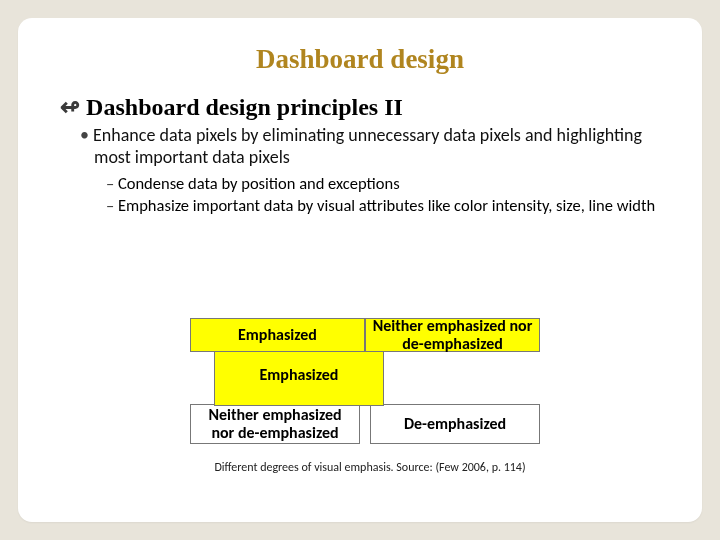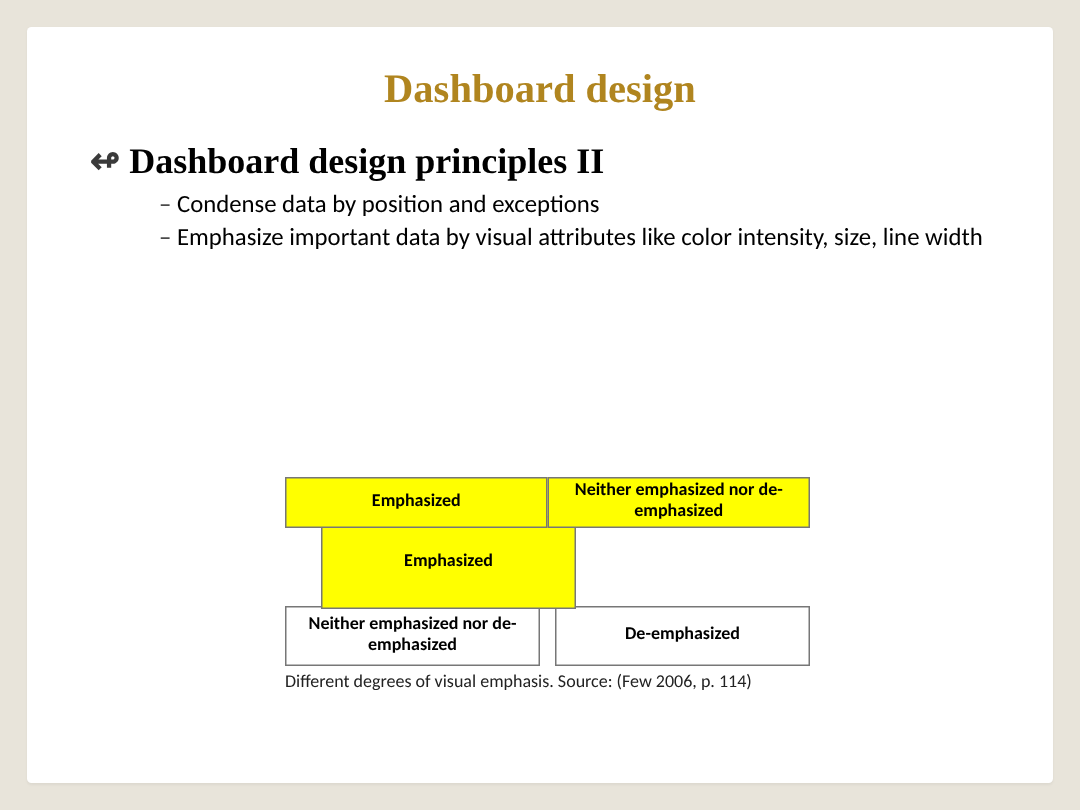--- a/index.html
+++ b/index.html
@@ -8,21 +8,21 @@
     height: 540px;
     background: #e8e4da;
     font-family: Calibri, Arial, sans-serif;
     padding: 18px;
     overflow: hidden;
   }
   .slide {
     width: 100%;
     height: 100%;
     background: #ffffff;
-    border-radius: 3px;
+    border-radius: 14px;
     padding: 26px 42px 30px 42px;
     position: relative;
     box-shadow: 0 1px 2px rgba(0,0,0,0.05);
   }
   .title {
     text-align: center;
     color: #b0851f;
     font-family: Georgia, 'Times New Roman', serif;
     font-weight: bold;
     font-size: 27px;
@@ -80,21 +80,21 @@
     top: 300px;
     width: 400px;
   }
   .diag-row {
     display: flex;
     gap: 0;
   }
   .diag-box {
     background: #ffff00;
     border: 1px solid #777;
-    font-size: 12px;
+    font-size: 16px;
     font-weight: bold;
     text-align: center;
     display: flex;
     align-items: center;
     justify-content: center;
     padding: 3px 6px;
     line-height: 1.15;
   }
   .row1 .diag-box:first-child {
     width: 175px;
@@ -133,38 +133,39 @@
     z-index: 1;
   }
   .row3 .diag-box:last-child {
     position: relative;
     left: 22px;
     z-index: 1;
   }
   .caption {
     font-size: 12px;
     color: #222;
-    text-align: left;
-    margin-top: 4px;
+    text-align: center;
+    margin-top: 16px;
     width: 360px;
     margin-left: 12px;
   }
 </style>
 </head>
 <body>
 
 <div class="slide">
 
   <h1 class="title">Dashboard design</h1>
 
   <div class="subtitle-row">
     <span class="bullet-swirl">↫</span>
     <span class="subtitle">Dashboard design principles II</span>
   </div>
 
+  <p class="body-text">Enhance data pixels by eliminating unnecessary data pixels and highlighting most important data pixels</p>
 
   <ul class="sub-list">
     <li>Condense data by position and exceptions</li>
     <li>Emphasize important data by visual attributes like color intensity, size, line width</li>
   </ul>
 
   <div class="diagram-wrap">
     <div class="diag-row row1">
       <div class="diag-box">Emphasized</div>
       <div class="diag-box">Neither emphasized nor de-emphasized</div>

